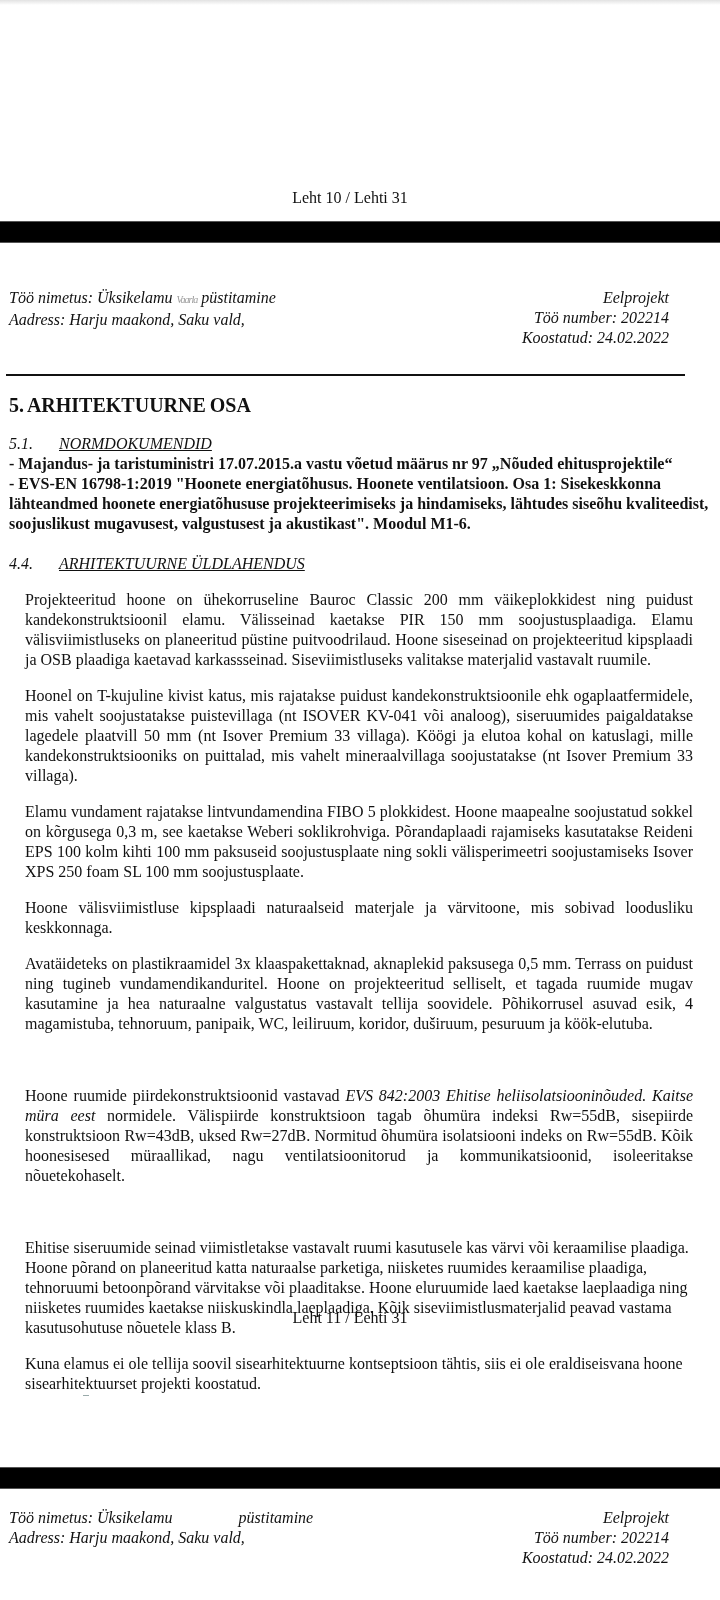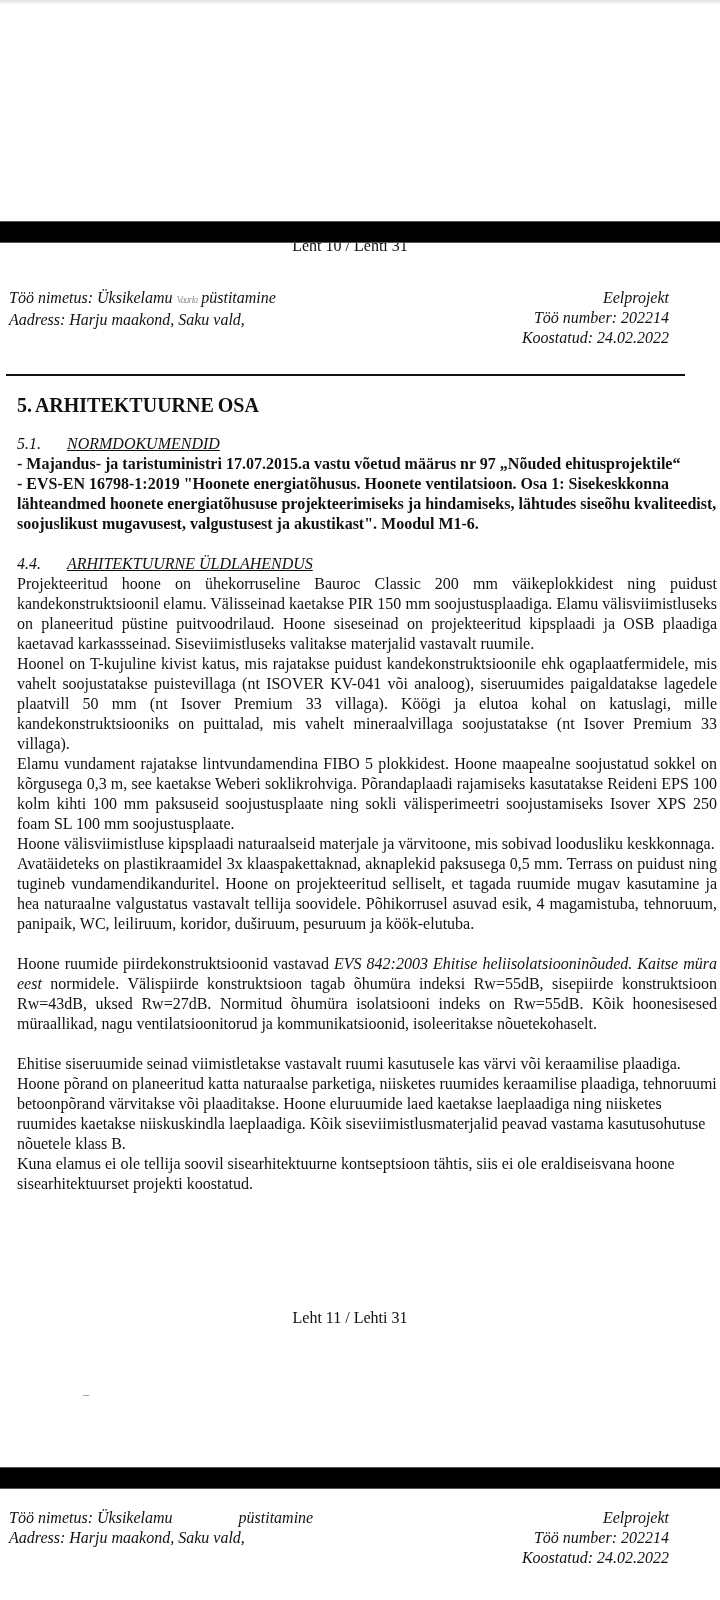--- a/index.html
+++ b/index.html
@@ -12,37 +12,37 @@
     background: linear-gradient(#e2e2e2, #ffffff); }
   .page-footer { position: absolute; left: 0; width: 700px; text-align: center; font-size: 16px; }
   .page-gap { position: absolute; left: 0; width: 720px; height: 20px; background: #000; border-top: 1px solid #555; border-bottom: 1px solid #555; }
   .hdr { position: absolute; left: 9px; width: 660px; font-size: 16px; line-height: 20px; }
   .hdr-left { position: absolute; left: 0; top: 0; font-style: italic; }
   .hdr-right { position: absolute; right: 0; top: 0; text-align: right; font-style: italic; }
   .hdr-line { display: block; white-space: nowrap; }
   .smudge { color: #999; font-size: 10px; letter-spacing: -1px; }
   .gap-word { display: inline-block; width: 66px; }
   .rule { position: absolute; left: 6px; width: 679px; height: 2px; background: #111; }
-  .content { position: absolute; left: 17px; top: 392px; width: 700px; font-size: 16px; line-height: 20px; }
+  .content { position: absolute; left: 9px; top: 392px; width: 700px; font-size: 16px; line-height: 20px; }
   .h1 { font-weight: bold; font-size: 20px; line-height: 26px; margin: 0 0 16px 0; word-spacing: -1px; }
   .h2 { font-style: italic; margin: 0; }
   .h2 .num { display: inline-block; width: 50px; }
   .h2 .title { text-decoration: underline; font-style: italic; }
-  .p { margin: 0; text-align: justify; }
+  .p { margin: 16px; text-align: justify; }
   .p.left { text-align: left; }
   .bullet { margin: 0; font-weight: bold; }
   .spacer { height: 20px; }
   .stray { position: absolute; left: 83px; top: 1395px; width: 6px; height: 1px; background: #9aa; }
 </style>
 </head>
 <body>
 
 <div class="top-shadow"></div>
 
-<div class="page-footer" style="top:189px;margin-top:48px;">Leht 10 / Lehti 31</div>
+<div class="page-footer" style="top:189px;">Leht 10 / Lehti 31</div>
 
 <div class="page-gap" style="top:221px;"></div>
 
 <div class="hdr" style="top:288px;">
   <div class="hdr-left">
     <span class="hdr-line"><span>Töö nimetus: Üksikelamu</span> <span class="smudge">Vaarla</span> <span>püstitamine</span></span>
     <span class="hdr-line">Aadress: Harju maakond, Saku vald,</span>
   </div>
   <div class="hdr-right">
     <span class="hdr-line">Eelprojekt</span>

